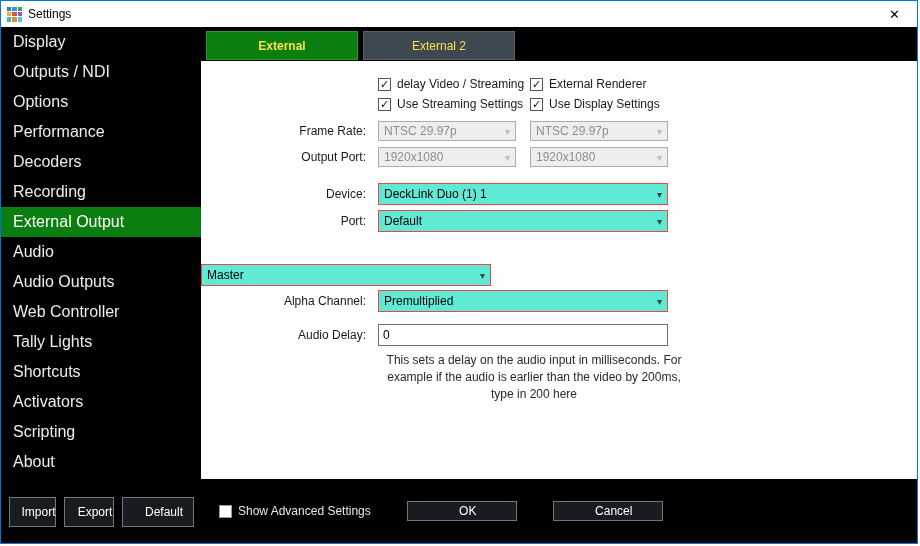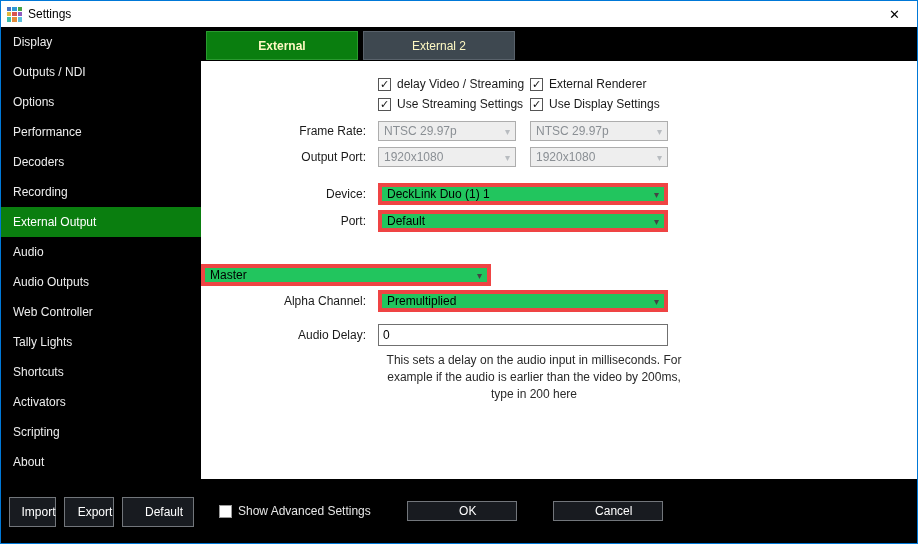--- a/index.html
+++ b/index.html
@@ -13,46 +13,46 @@
   .logo-grid i:nth-child(1){background:#4472c4}.logo-grid i:nth-child(2){background:#2e9bd6}.logo-grid i:nth-child(3){background:#47a347}
   .logo-grid i:nth-child(4){background:#e2b93b}.logo-grid i:nth-child(5){background:#d9534f}.logo-grid i:nth-child(6){background:#8e5bbf}
   .logo-grid i:nth-child(7){background:#3bbfad}.logo-grid i:nth-child(8){background:#e28b3b}.logo-grid i:nth-child(9){background:#5bc0de}
   .title { font-size: 12px; color: #000; }
   .close { margin-left: auto; width: 45px; height: 26px; display: flex; align-items: center; justify-content: center; font-size: 13px; color: #000; cursor: pointer; }
 
   .bodyrow { flex: 1; display: flex; min-height: 0; }
 
   
   .sidebar { width: 200px; background: #000; display: flex; flex-direction: column; }
-  .nav-item { height: 30px; display: flex; align-items: center; padding-left: 12px; font-size: 12px; color: #ededed; cursor: pointer; }
+  .nav-item { height: 30px; display: flex; align-items: center; padding-left: 12px; font-size: 16px; color: #ededed; cursor: pointer; }
   .nav-item.selected { background: #0a7e0f; color:#fff; }
   .side-buttons { margin-top: auto; display: flex; gap: 8px; padding: 0 0 16px 8px; }
   .btn { background: #181b20; border: 1px solid #72767b; color: #fff; font-size: 12px; display: flex; align-items: center; justify-content: center; cursor: pointer; padding-left: 12px; }
   .side-buttons .btn { height: 30px; }
   .btn-import { width: 47px; } .btn-export { width: 50px; } .btn-default { width: 72px; }
 
   
   .main { flex: 1; display: flex; flex-direction: column; background: #000; min-width:0; }
   .tabs { flex: 0 0 34px; display: flex; align-items: flex-start; padding: 4px 0 0 5px; gap: 5px; }
-  .tab { width: 152px; height: 29px; display: flex; align-items: center; justify-content: center; font-size: 12px; color: #fef9c3; cursor: pointer; }
+  .tab { width: 152px; height: 29px; display: flex; align-items: center; justify-content: center; font-size: 12px; color: #fde047; cursor: pointer; }
   .tab.active { background: #0a7e0f; font-weight: bold; border: 1px solid #2a9a2f; }
   .tab.inactive { background: #3e4850; border: 1px solid #59626b; }
 
   
   .panel { flex: 1; background: #fff; padding-top: 16px; overflow: hidden; }
   .row { display: flex; align-items: center; }
   .label { width: 165px; margin-right: 12px; text-align: right; font-size: 12px; color: #1a1a1a; flex: 0 0 165px; }
 
   .cb-item { display: flex; align-items: center; gap: 6px; font-size: 12px; color: #1a1a1a; cursor: pointer; }
   .cb-item.col1 { width: 152px; }
   .cb { width: 13px; height: 13px; border: 1px solid #555; background: #fff; display: flex; align-items: center; justify-content: center; font-size: 11px; color: #111; line-height: 1; flex: 0 0 13px; }
 
   .select { height: 20px; border: 1px solid #adadad; background: #eee; color: #8a8f94; font-size: 12px; display: flex; align-items: center; padding-left: 5px; cursor: default; }
   .select .chev { margin-left: auto; padding: 0 5px; color: #b8bcc0; font-size: 10px; }
-  .select.enabled { background: #22c55e; border: 4px solid #ef4444; color: #000; height: 22px; cursor: pointer; }
+  .select.enabled { background: #5eead4; border: 1px solid #ef4444; color: #000; height: 22px; cursor: pointer; }
   .select.enabled .chev { color: #444; }
   .select.small { width: 138px; flex: 0 0 138px; }
   .select.wide { width: 290px; flex: 0 0 290px; }
   .gap14 { margin-left: 14px; }
 
   .text-input { width: 290px; height: 22px; border: 1px solid #707070; font-size: 12px; padding: 0 4px; color: #000; }
 
   .help { margin-left: 177px; width: 312px; text-align: center; font-size: 12px; color: #2a2a2a; line-height: 1.4; }
 
   .mb6 { margin-bottom: 6px; } .mb10 { margin-bottom: 10px; } .mb16 { margin-bottom: 16px; }

